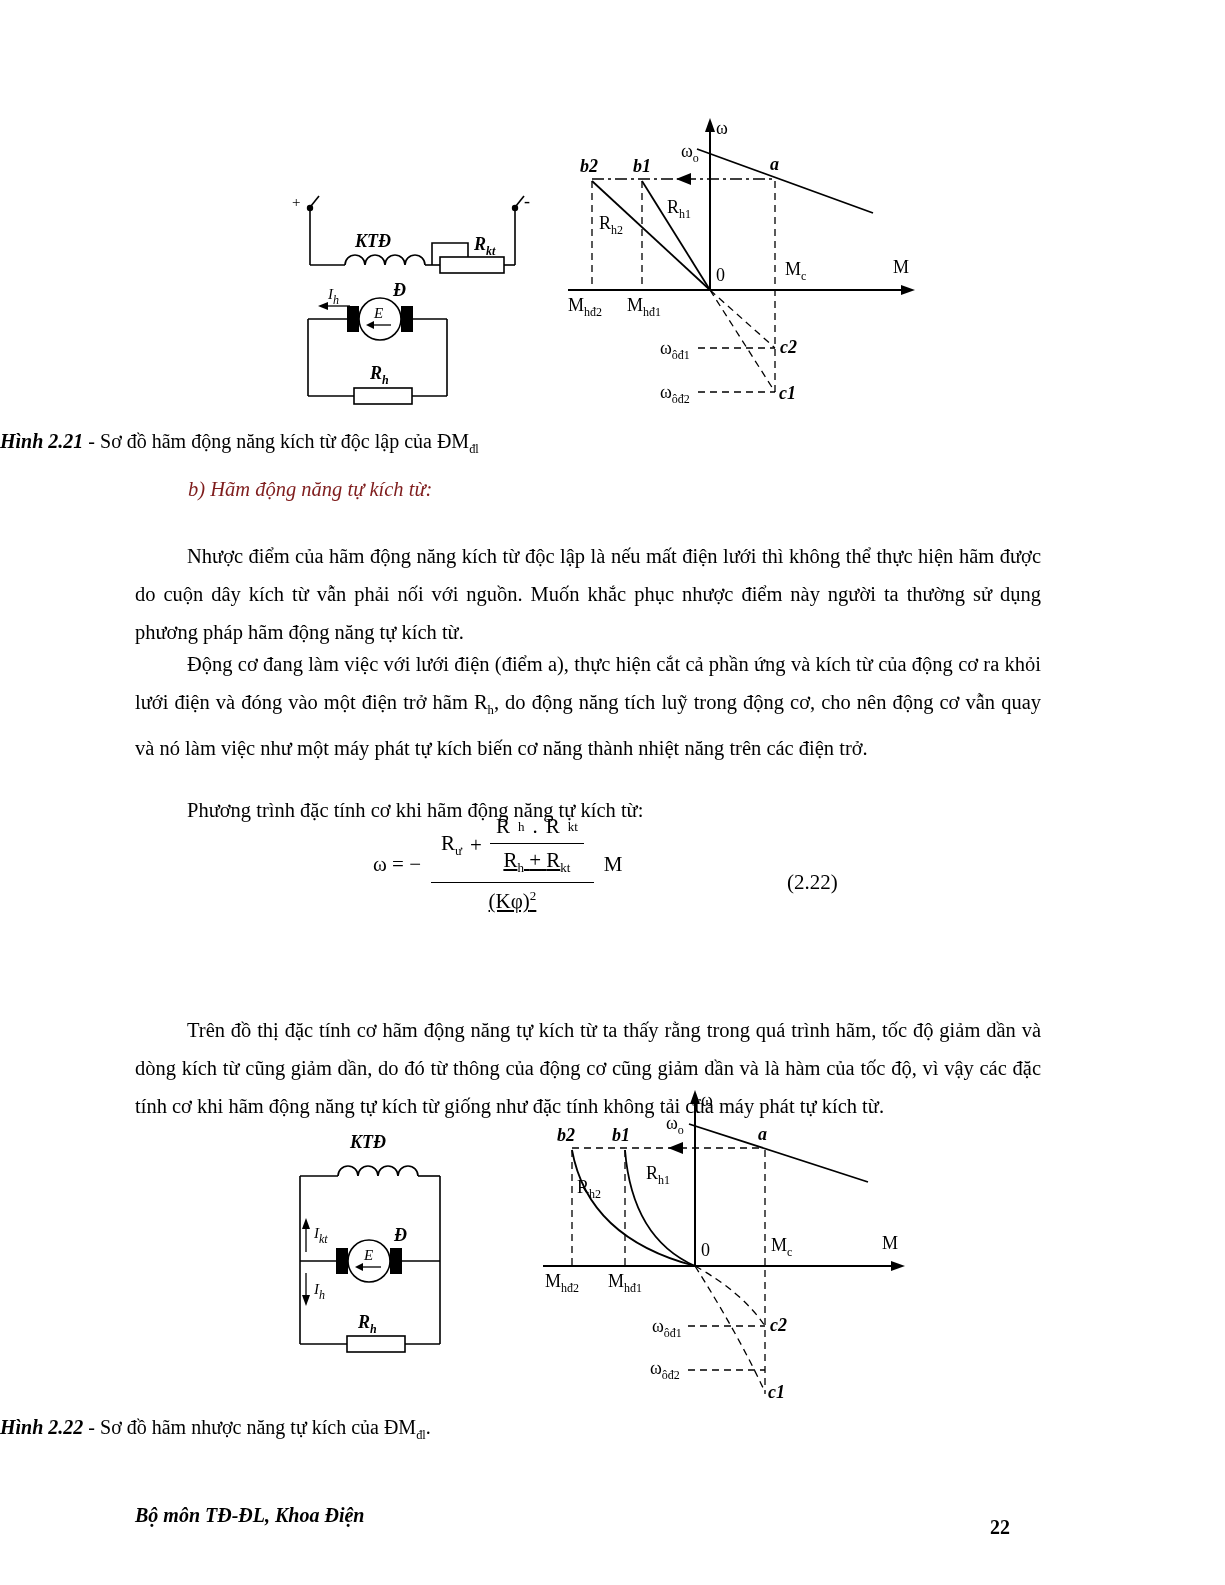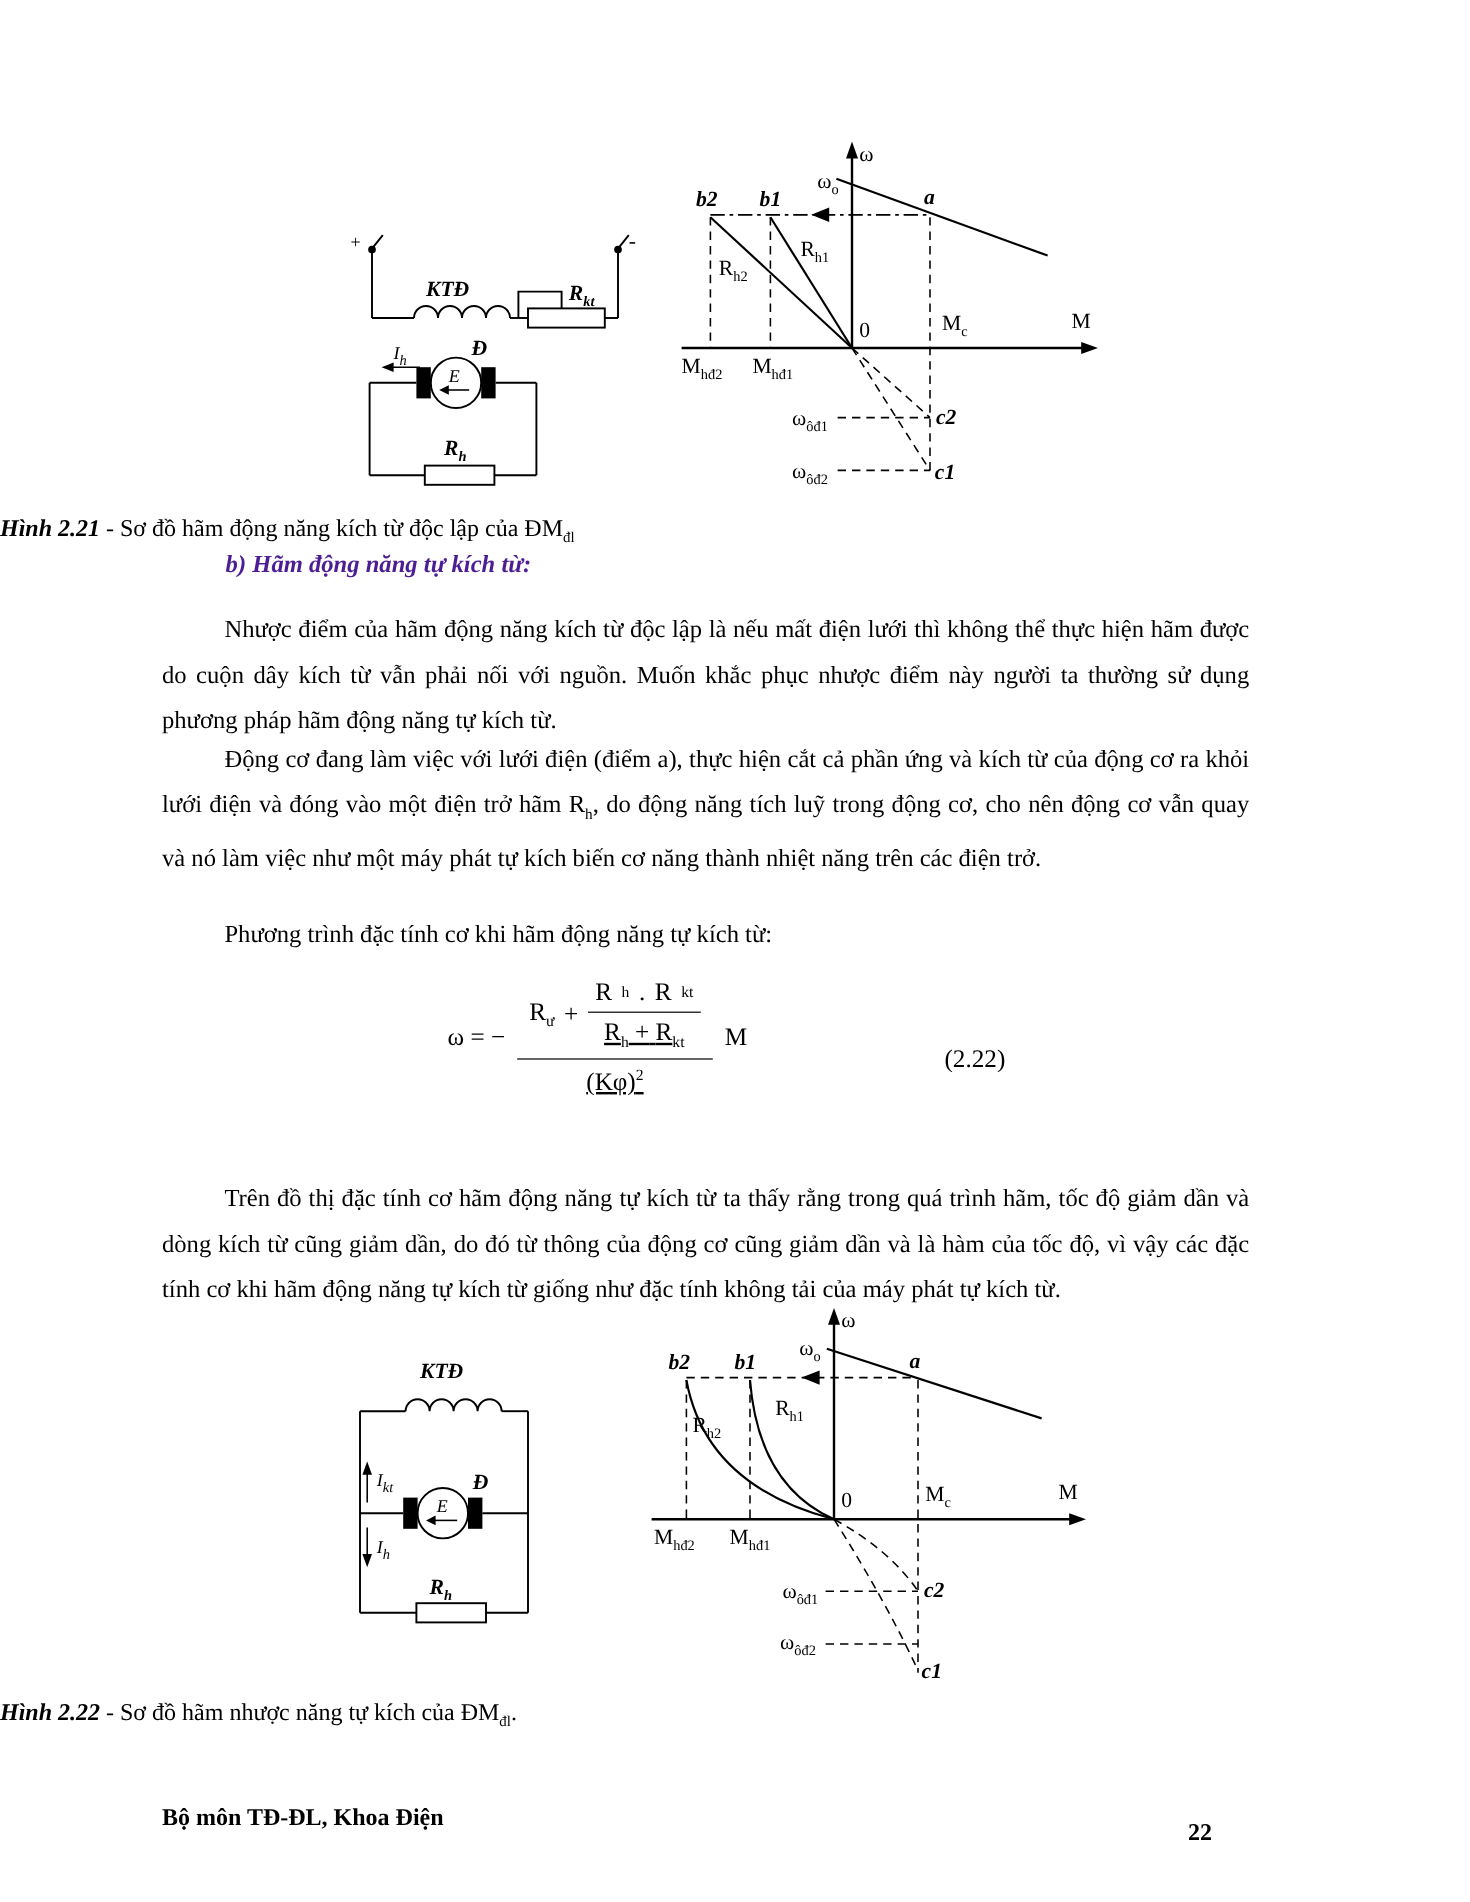--- a/index.html
+++ b/index.html
@@ -7,41 +7,41 @@
   body {
     width:1225px; height:1585px; position:relative;
     font-family:"Liberation Serif", serif; color:#000;
     overflow:hidden;
   }
   .fig { position:absolute; left:0; }
   .para {
     position:absolute; left:135px; width:906px;
     font-size:20.5px; line-height:38px; text-align:justify;
   }
-  .indent { text-indent:52px; }
+  .indent { text-indent:52px;margin-top:31px; }
   .heading {
-    position:absolute; left:188px; top:460px;
-    font-size:20.5px; font-style:italic; font-weight:700; color:#4c1d95;
+    position:absolute; left:188px; top:478px;
+    font-size:20.5px; font-style:italic; font-weight:400; color:#7f1d1d;
   }
   .caption { position:absolute; left:0; width:100%; font-size:20px; }
   .caption .cap-title { font-weight:bold; font-style:italic; }
   sub { font-size:0.62em; }
   sup { font-size:0.62em; }
 
   
   .equation { position:absolute; left:135px; top:812px; width:906px; height:115px; font-size:21px; }
   .eq-main { position:absolute; left:238px; top:0; display:flex; align-items:center; gap:10px; }
   .frac { display:inline-flex; flex-direction:column; align-items:stretch; text-align:center; }
   .fnum { border-bottom:1.6px solid #000; padding:2px 10px 6px; display:flex; justify-content:center; align-items:center; gap:8px; }
   .fden { padding:5px 10px 2px;text-decoration:underline; }
   .frac .frac .fnum { border-bottom:1.4px solid #000; padding:0 6px 4px; }
   .frac .frac .fden { padding:4px 6px 0; }
   .eq-number { position:absolute; left:652px; top:58px; }
 
-  .footer-left { position:absolute; left:135px; top:1504px; font-size:20px; font-weight:bold; }
+  .footer-left { position:absolute; left:135px; top:1504px; font-size:20px; font-weight:bold;font-style:italic; }
   .footer-page { position:absolute; left:990px; top:1504px; font-size:20px; font-weight:bold;margin-top:12px; }
 
   
   svg text { font-family:"Liberation Serif", serif; fill:#000; font-size:18px; }
   svg text.small { font-size:15px; }
   svg .bi { font-weight:bold; font-style:italic; }
   svg .it { font-style:italic; }
   svg tspan.sub { font-size:12px; }
 </style>
 </head>

